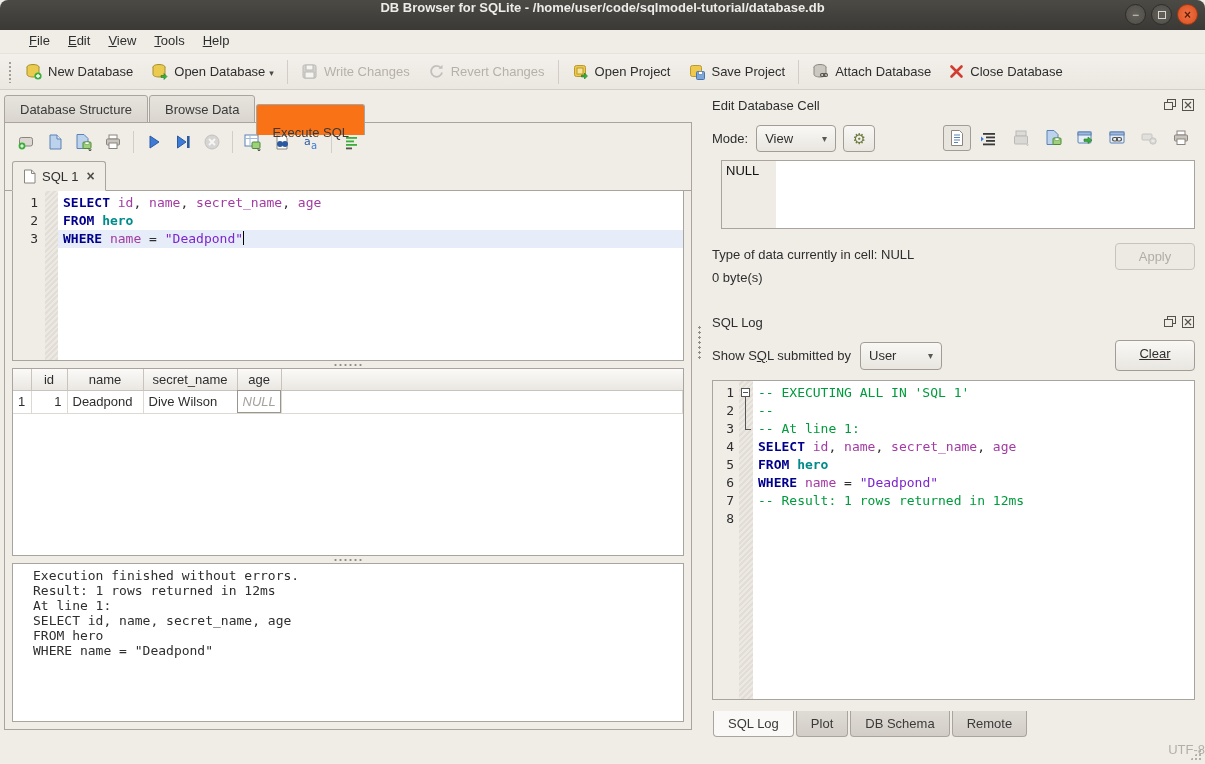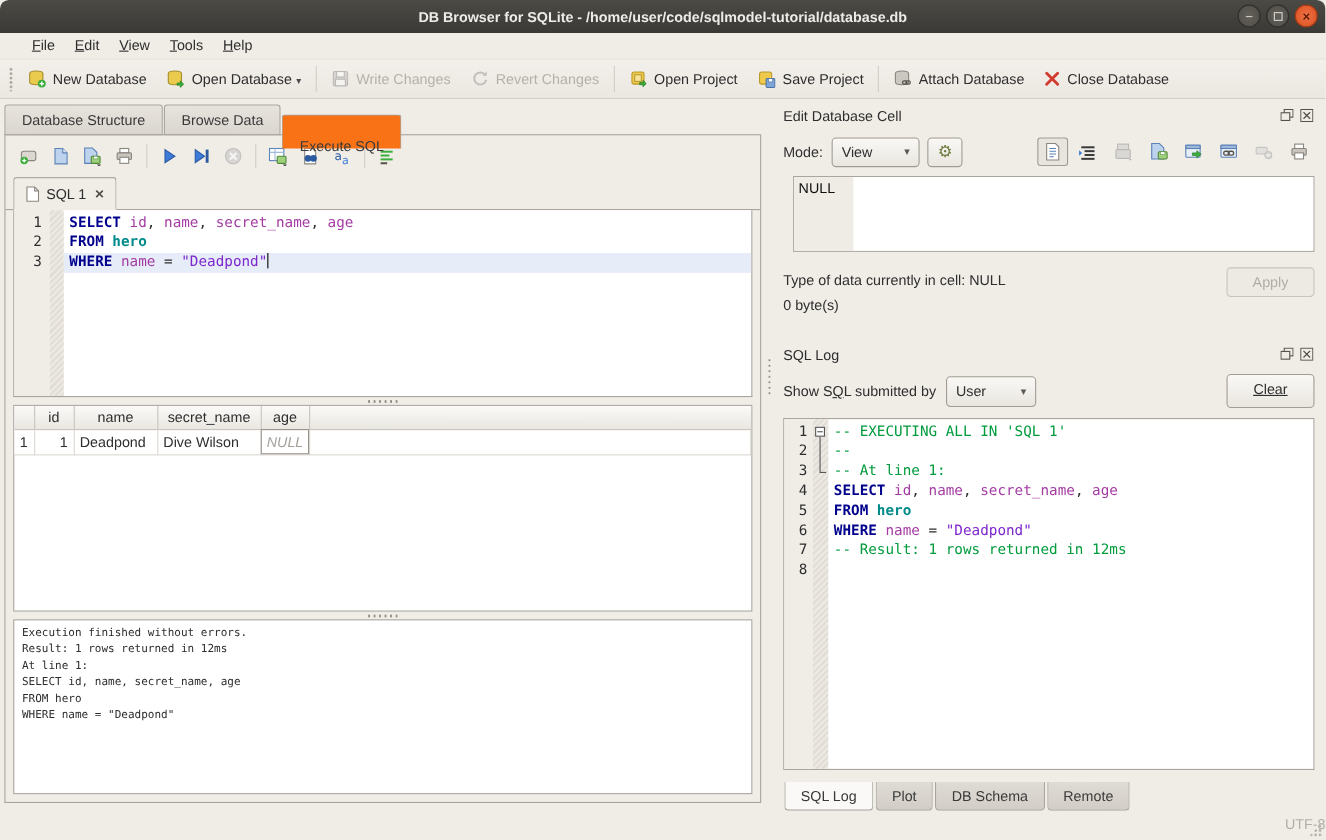--- a/index.html
+++ b/index.html
@@ -6,21 +6,21 @@
   html,body { width:1205px; height:764px; }
   body {
     font-family:"Liberation Sans", sans-serif;
     font-size:13px; color:#2E2E2E;
     background:#F0EDE7; overflow:hidden; position:relative;
   }
 
   
   .titlebar{position:absolute;left:0;top:0;width:1205px;height:30px;
     background:linear-gradient(#4B4A45,#3A3935);border-radius:8px 8px 0 0;
-    display:flex;align-items:center;justify-content:center;}
+    display:flex;justify-content:center;}
   .titlebar .title{color:#EDECE9;font-weight:bold;font-size:13px;}
   .win-controls{position:absolute;right:7px;top:4px;display:flex;gap:5px;}
   .wbtn{width:21px;height:21px;border-radius:50%;display:flex;align-items:center;justify-content:center;
     background:radial-gradient(#63615A,#4E4C46);border:1px solid #2E2D29;color:#D8D6D1;font-size:12px;line-height:1;}
   .wbtn.close{background:radial-gradient(#F07346,#D94E1E);border-color:#A33A14;color:#5E1C07;font-weight:bold;}
   .maxglyph{width:8px;height:8px;border:1.5px solid #D8D6D1;display:inline-block;}
 
   
   .menubar{position:absolute;left:16px;top:30px;width:1205px;height:23px;display:flex;align-items:stretch;padding-left:4px;background:#F0EDE7;}
   .menu-item{display:inline-block;padding:3px 9px 0 9px;cursor:default;}
@@ -77,22 +77,22 @@
   table.results{border-collapse:collapse;width:100%;font-size:13px;}
   table.results th{background:linear-gradient(#FBFAF8,#EAE7E2);border-right:1px solid #C8C4BD;border-bottom:1px solid #C8C4BD;
     font-weight:normal;padding:2px 4px;height:21px;text-align:center;}
   table.results th.filler{border-right:none;}
   table.results td{border-right:1px solid #DCD8D2;border-bottom:1px solid #DCD8D2;padding:2px 5px;height:23px;background:#fff;}
   td.rownum{background:#F0EDE7;border-right:1px solid #C8C4BD;border-bottom:1px solid #C8C4BD;text-align:left;width:18px;}
   td.num{text-align:right;}
   td.nullv{color:#A5A19B;font-style:italic;outline:1px solid #9A968F;outline-offset:-1px;}
   td.filler,th.fillerb{border:none;background:#fff;}
 
-  .msg-box{flex:1;margin:0 7px 7px 7px;border:1px solid #A9A59E;background:#fff;padding:4px 7px;
-    font-family:"DejaVu Sans Mono",monospace;font-size:10px;line-height:15px;white-space:pre;}
+  .msg-box{flex:1;margin:0 7px 7px 7px;border:1px solid #A9A59E;background:#fff;padding:4px 20px;
+    font-family:"DejaVu Sans Mono",monospace;font-size:13px;line-height:15px;white-space:pre;}
 
   
   .vgrip{position:absolute;left:697px;top:325px;width:5px;height:34px;
     background-image:radial-gradient(circle,#918D85 1px,transparent 1.2px);background-size:5px 5px;}
 
   
   .right-pane{position:absolute;left:706px;top:90px;width:499px;height:647px;padding:4px 10px 0 6px;}
   .dock-header{display:flex;align-items:center;height:22px;}
   .dock-title{flex:1;font-size:13px;color:#2E2E2E;}
   .dock-btn{width:14px;height:13px;margin-left:4px;display:flex;align-items:center;justify-content:center;}

